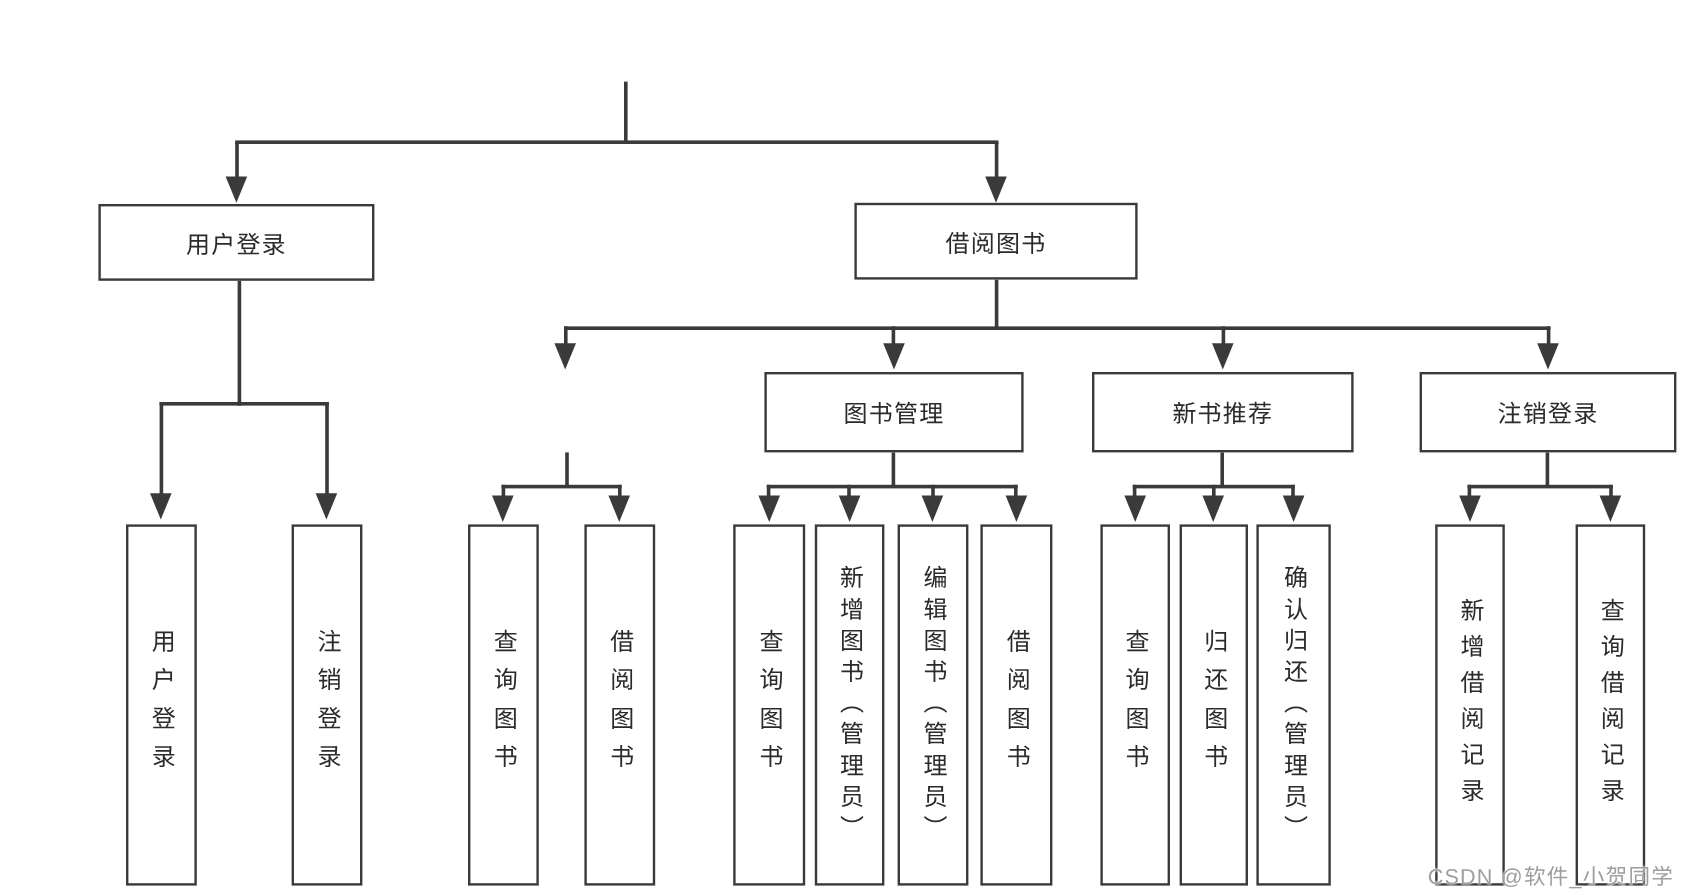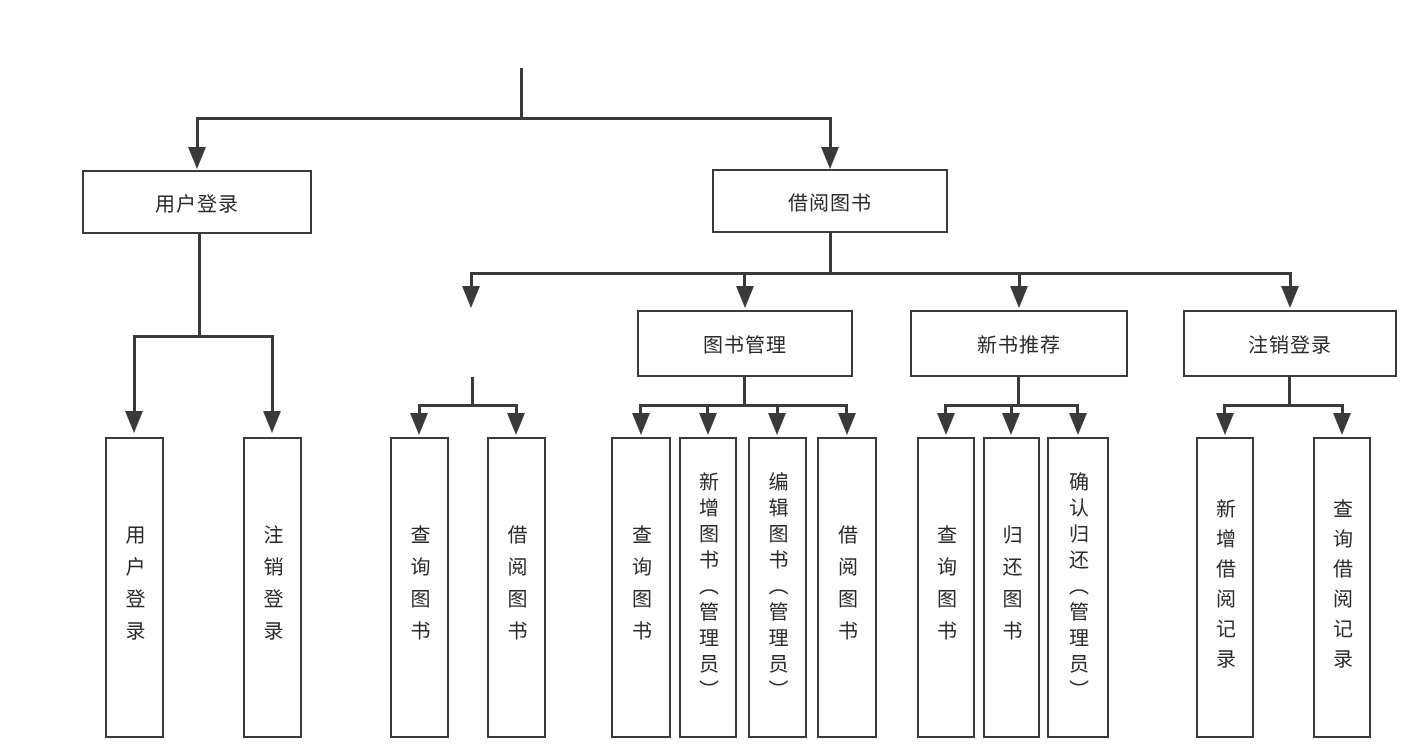--- a/index.html
+++ b/index.html
@@ -133,14 +133,15 @@
   <div class="node vertical long" style="left:748px;top:437px;width:59px;height:301px;">编辑图书（管理员）</div>
   <div class="node vertical" style="left:817px;top:437px;width:60px;height:301px;">借阅图书</div>
 
   <div class="node vertical" style="left:917px;top:437px;width:58px;height:301px;">查询图书</div>
   <div class="node vertical" style="left:983px;top:437px;width:57px;height:301px;">归还图书</div>
   <div class="node vertical long" style="left:1047px;top:437px;width:62px;height:301px;">确认归还（管理员）</div>
 
   <div class="node vertical mid" style="left:1196px;top:437px;width:58px;height:301px;">新增借阅记录</div>
   <div class="node vertical mid" style="left:1313px;top:437px;width:58px;height:301px;">查询借阅记录</div>
 
+  <div class="watermark">CSDN @软件_小贺同学</div>
 
 </div>
 
 </body></html>

